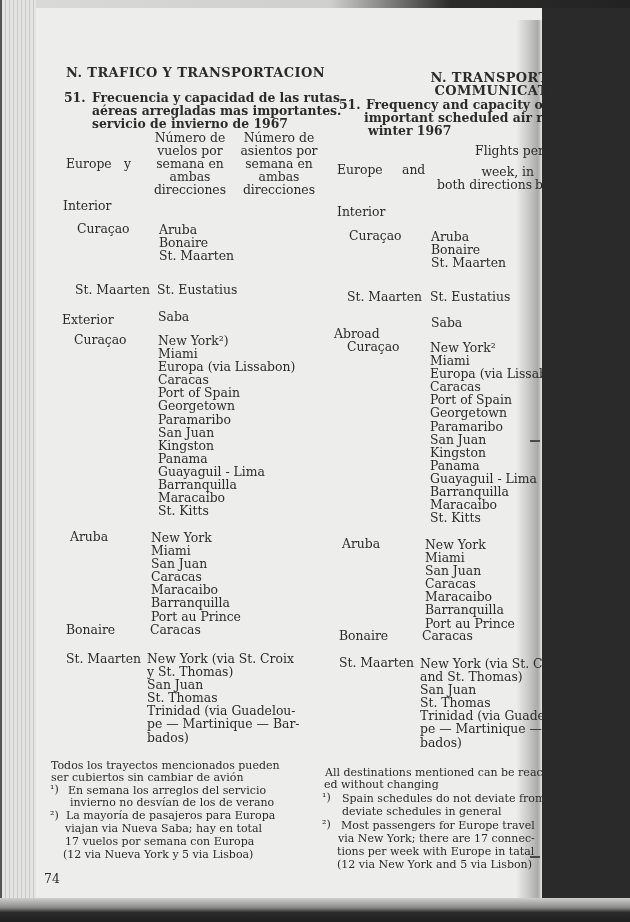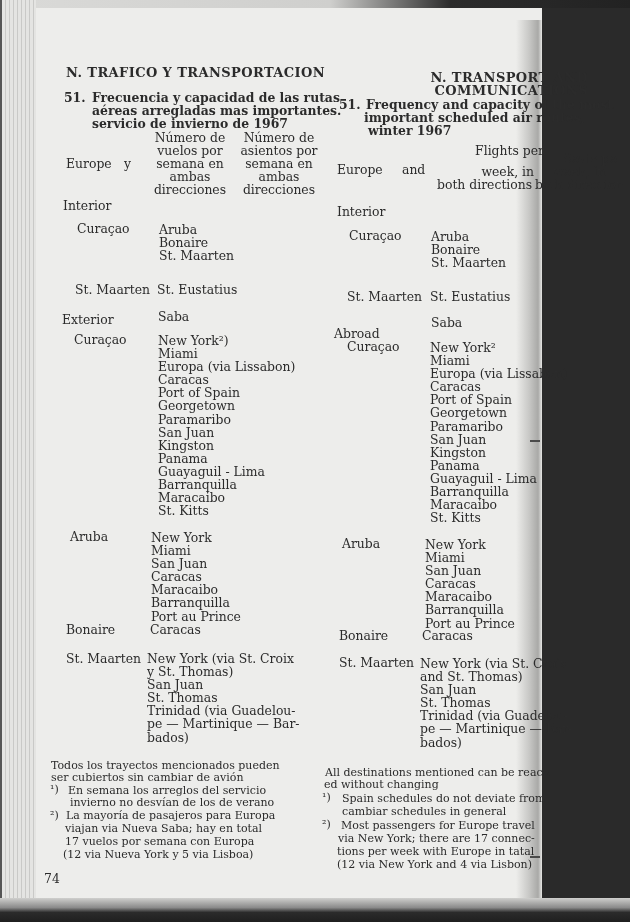--- a/index.html
+++ b/index.html
@@ -223,24 +223,24 @@
       <div>Trinidad  (via  Guadelou-</div>
       <div>pe — Martinique — Bar-</div>
       <div>bados)</div>
     </div>
 
     <div>
       <div class="txt note" style="left:325px;top:767px">All destinations mentioned can be reach-</div>
       <div class="txt note" style="left:324px;top:779px">ed without changing</div>
       <div class="txt note" style="left:322px;top:792px">¹)</div>
       <div class="txt note" style="left:342px;top:793px">Spain schedules do not deviate from</div>
-      <div class="txt note" style="left:342px;top:806px">cambiar schedules in general</div>
+      <div class="txt note" style="left:342px;top:806px">deviate schedules in general</div>
       <div class="txt note" style="left:322px;top:819px">²)</div>
       <div class="txt note" style="left:341px;top:820px">Most  passengers  for  Europe  travel</div>
       <div class="txt note" style="left:338px;top:833px">via New York; there are 17 connec-</div>
       <div class="txt note" style="left:337px;top:846px">tions per week with Europe in tatal</div>
-      <div class="txt note" style="left:337px;top:859px">(12 via New York and 4 via Lisbon)</div>
+      <div class="txt note" style="left:337px;top:859px">(12 via New York and 5 via Lisbon)</div>
     </div>
   </div>
 
   <div class="txt" style="left:44px;top:872px">74</div>
 </div>
 <div class="bottom-edge"></div>
 
 </body></html>

